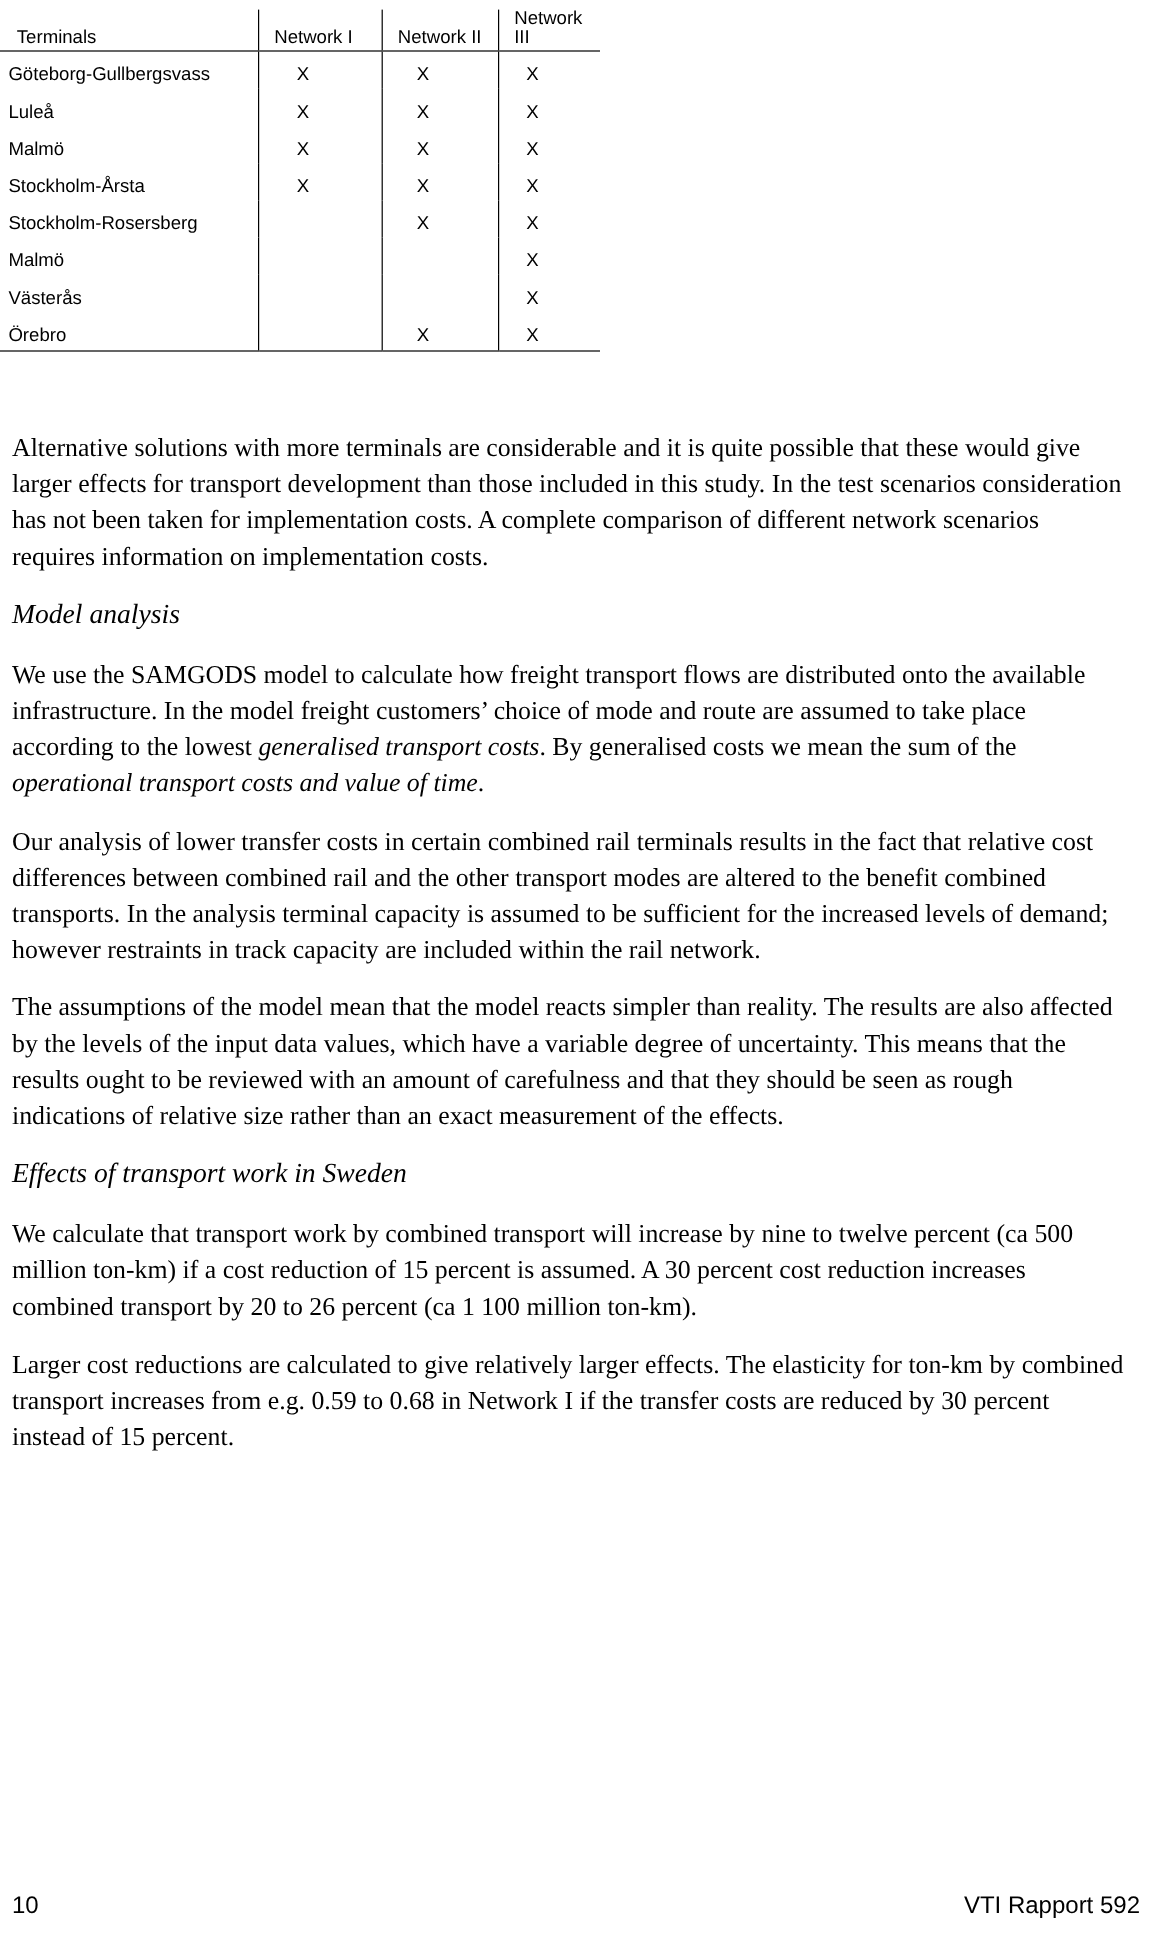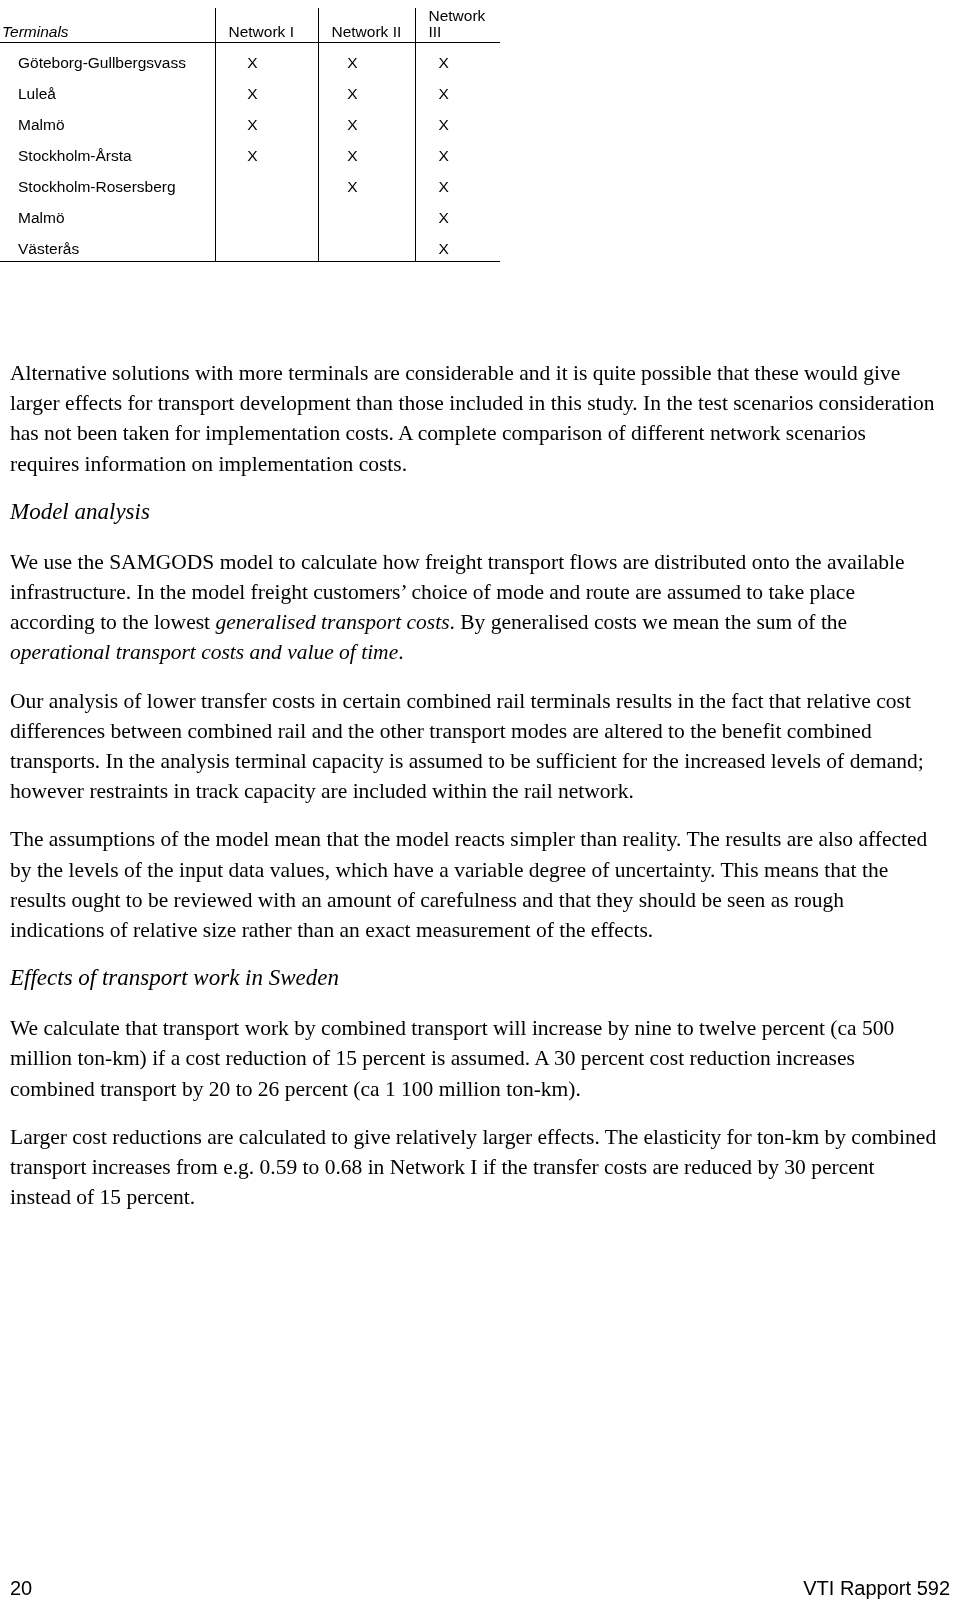--- a/index.html
+++ b/index.html
@@ -57,32 +57,31 @@
     height: 27px;
   }
 
   table.terminals thead th {
     border-bottom: 1.3px solid #000;
     padding-bottom: 3px;
     height: 25px;
   }
   table.terminals thead th.h-name {
     text-align: left;
-    padding-left: 2px;
-    font-style: italic;
+    padding-left: 14px;
   }
   table.terminals thead th.h-net {
     text-align: left;
     padding-left: 13px;
     border-left: 1.3px solid #000;
   }
 
   table.terminals tbody td.t-name {
     text-align: left;
-    padding-left: 18px;
+    padding-left: 7px;
     padding-bottom: 4px;
     margin-left: 36px;
   }
   table.terminals tbody td.t-mark {
     text-align: center;
     padding-bottom: 4px;
     border-left: 1.3px solid #000;
     padding-right: 28px;
   }
   table.terminals tbody tr:last-child td {
@@ -196,20 +195,26 @@
           <td class="t-mark"></td>
           <td class="t-mark"></td>
           <td class="t-mark">X</td>
         </tr>
         <tr>
           <td class="t-name">Västerås</td>
           <td class="t-mark"></td>
           <td class="t-mark"></td>
           <td class="t-mark">X</td>
         </tr>
+        <tr>
+          <td class="t-name">Örebro</td>
+          <td class="t-mark"></td>
+          <td class="t-mark">X</td>
+          <td class="t-mark">X</td>
+        </tr>
       </tbody>
     </table>
   </div>
 
   <div class="body">
 
     <p class="para">Alternative solutions with more terminals are considerable and it is quite possible that these would give larger effects for transport development than those included in this study. In the test scenarios consideration has not been taken for implementation costs. A complete comparison of different network scenarios requires information on implementation costs.</p>
 
     <h2 class="sec-head gap-before-model">Model analysis</h2>
 
@@ -221,17 +226,17 @@
 
     <h2 class="sec-head gap-before-effects">Effects of transport work in Sweden</h2>
 
     <p class="para">We calculate that transport work by combined transport will increase by nine to twelve percent (ca 500 million ton-km) if a cost reduction of 15 percent is assumed. A 30 percent cost reduction increases combined transport by 20 to 26 percent (ca 1 100 million ton-km).</p>
 
     <p class="para">Larger cost reductions are calculated to give relatively larger effects. The elasticity for ton-km by combined transport increases from e.g. 0.59 to 0.68 in Network I if the transfer costs are reduced by 30 percent instead of 15 percent.</p>
 
   </div>
 
   <div class="footer">
-    <span class="pg">20</span>
+    <span class="pg">10</span>
     <span class="rep">VTI Rapport 592</span>
   </div>
 
 </div>
 
 </body></html>

